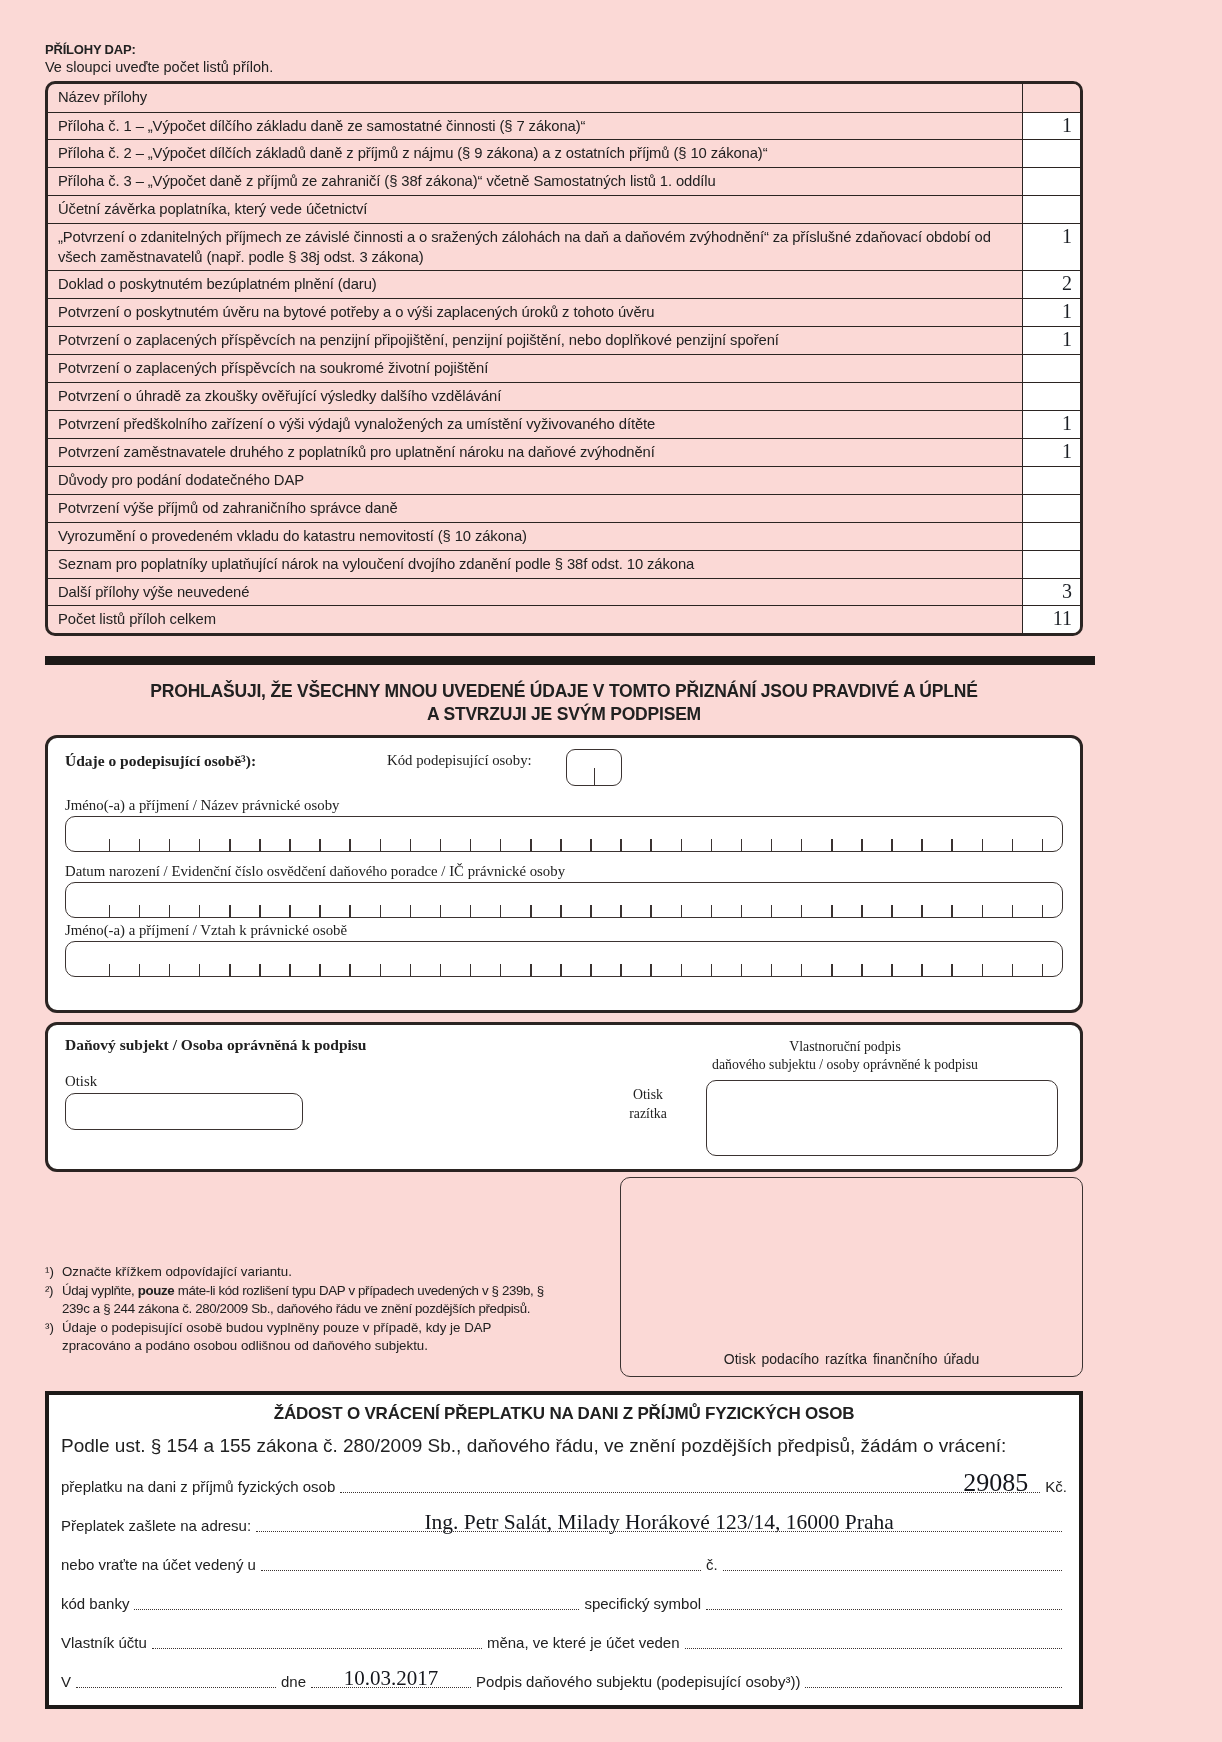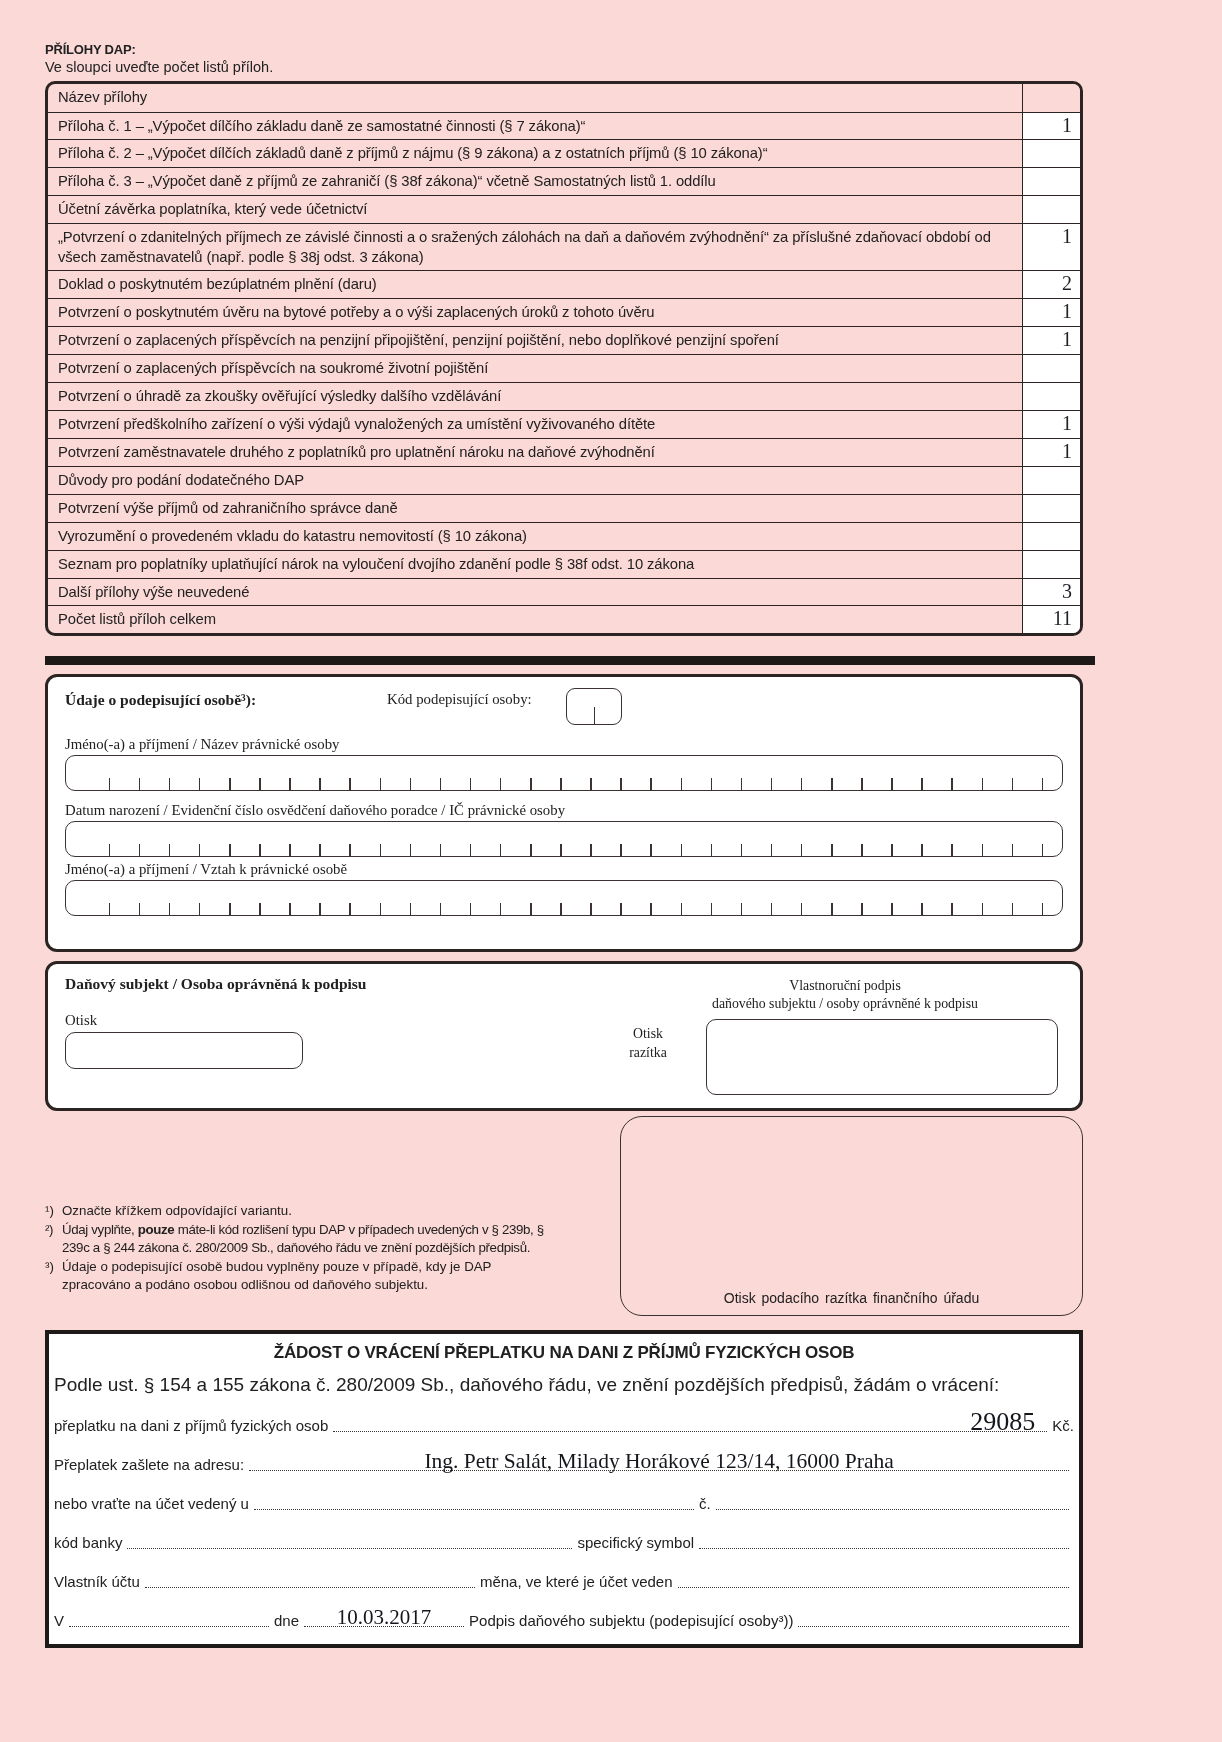--- a/index.html
+++ b/index.html
@@ -46,25 +46,25 @@
   .otisk { position:absolute; left:540px; top:60px; width:120px; text-align:center; font-size:13.8px; line-height:19px; }
   .sigcol { position:absolute; right:12px; top:13px; width:446px; text-align:center; font-size:13.8px; line-height:18px; }
   .sigbox { width:352px; height:76px; border:1.7px solid #3b3331; border-radius:10px; margin:6px 10px 0 auto; background:#fff; }
 
   
   .footrow { display:flex; margin-top:5px; }
   .footnotes { width:505px; padding-top:86px; font-size:13.3px; line-height:18.5px; }
   .fn { position:relative; padding-left:17px; }
   .fn .num { position:absolute; left:0; top:0; }
   .fn2tight { letter-spacing:-0.35px; }
-  .stampbox { margin-left:auto; width:463px; height:200px; border:1.7px solid #3b3331; border-radius:22px;
+  .stampbox { margin-left:auto; width:463px; height:200px; border:1.7px solid #3b3331; border-radius:10px;
               display:flex; align-items:flex-end; justify-content:center; padding-bottom:9px; font-size:14px; word-spacing:2px; }
 
   
-  .refund { border:4px solid #1d1a18; background:#fff; margin-top:14px; padding:9px 5px 14px; }
+  .refund { border:4px solid #1d1a18; background:#fff; margin-top:14px; padding:9px 12px 14px; }
   .rtitle { text-align:center; font-weight:bold; font-size:17px; letter-spacing:-0.2px; }
   .rintro { font-size:19px; margin-top:11px; }
   .dotrow { display:flex; align-items:flex-end; font-size:15px; margin-top:21px; line-height:18px; }
   .leader { border-bottom:1.4px dotted #3b3331; position:relative; margin:0 5px 3px; height:14px; }
   .grow { flex:1; }
   .fv { position:absolute; bottom:0; font-family:"Liberation Serif", serif; color:#14161c; white-space:nowrap; }
   .fv.amount { right:12px; font-size:26px; }
   .fv.center { left:50%; transform:translateX(-50%); font-size:21.5px; }
   .fv.date { left:50%; transform:translateX(-50%); font-size:21px; }
   .rlab { white-space:nowrap; }
@@ -152,20 +152,24 @@
           <div class="val">3</div>
         </div>
     <div class="trow">
           <div class="lbl">Počet listů příloh celkem</div>
           <div class="val">11</div>
         </div>
   </div>
 
   <div class="bar"></div>
 
+  <div class="decl">
+    <div>PROHLAŠUJI, ŽE VŠECHNY MNOU UVEDENÉ ÚDAJE V TOMTO PŘIZNÁNÍ JSOU PRAVDIVÉ A ÚPLNÉ</div>
+    <div>A STVRZUJI JE SVÝM PODPISEM</div>
+  </div>
 
   <div class="wbox box1">
     <div class="b1row1">
       <div class="b1title">Údaje o podepisující osobě³):</div>
       <div class="kodlbl">Kód podepisující osoby:</div>
       <div class="kodbox"></div>
     </div>
     <div class="flabel">Jméno(-a) a příjmení / Název právnické osoby</div>
     <div class="comb"></div>
     <div class="flabel">Datum narození / Evidenční číslo osvědčení daňového poradce / IČ právnické osoby</div>

